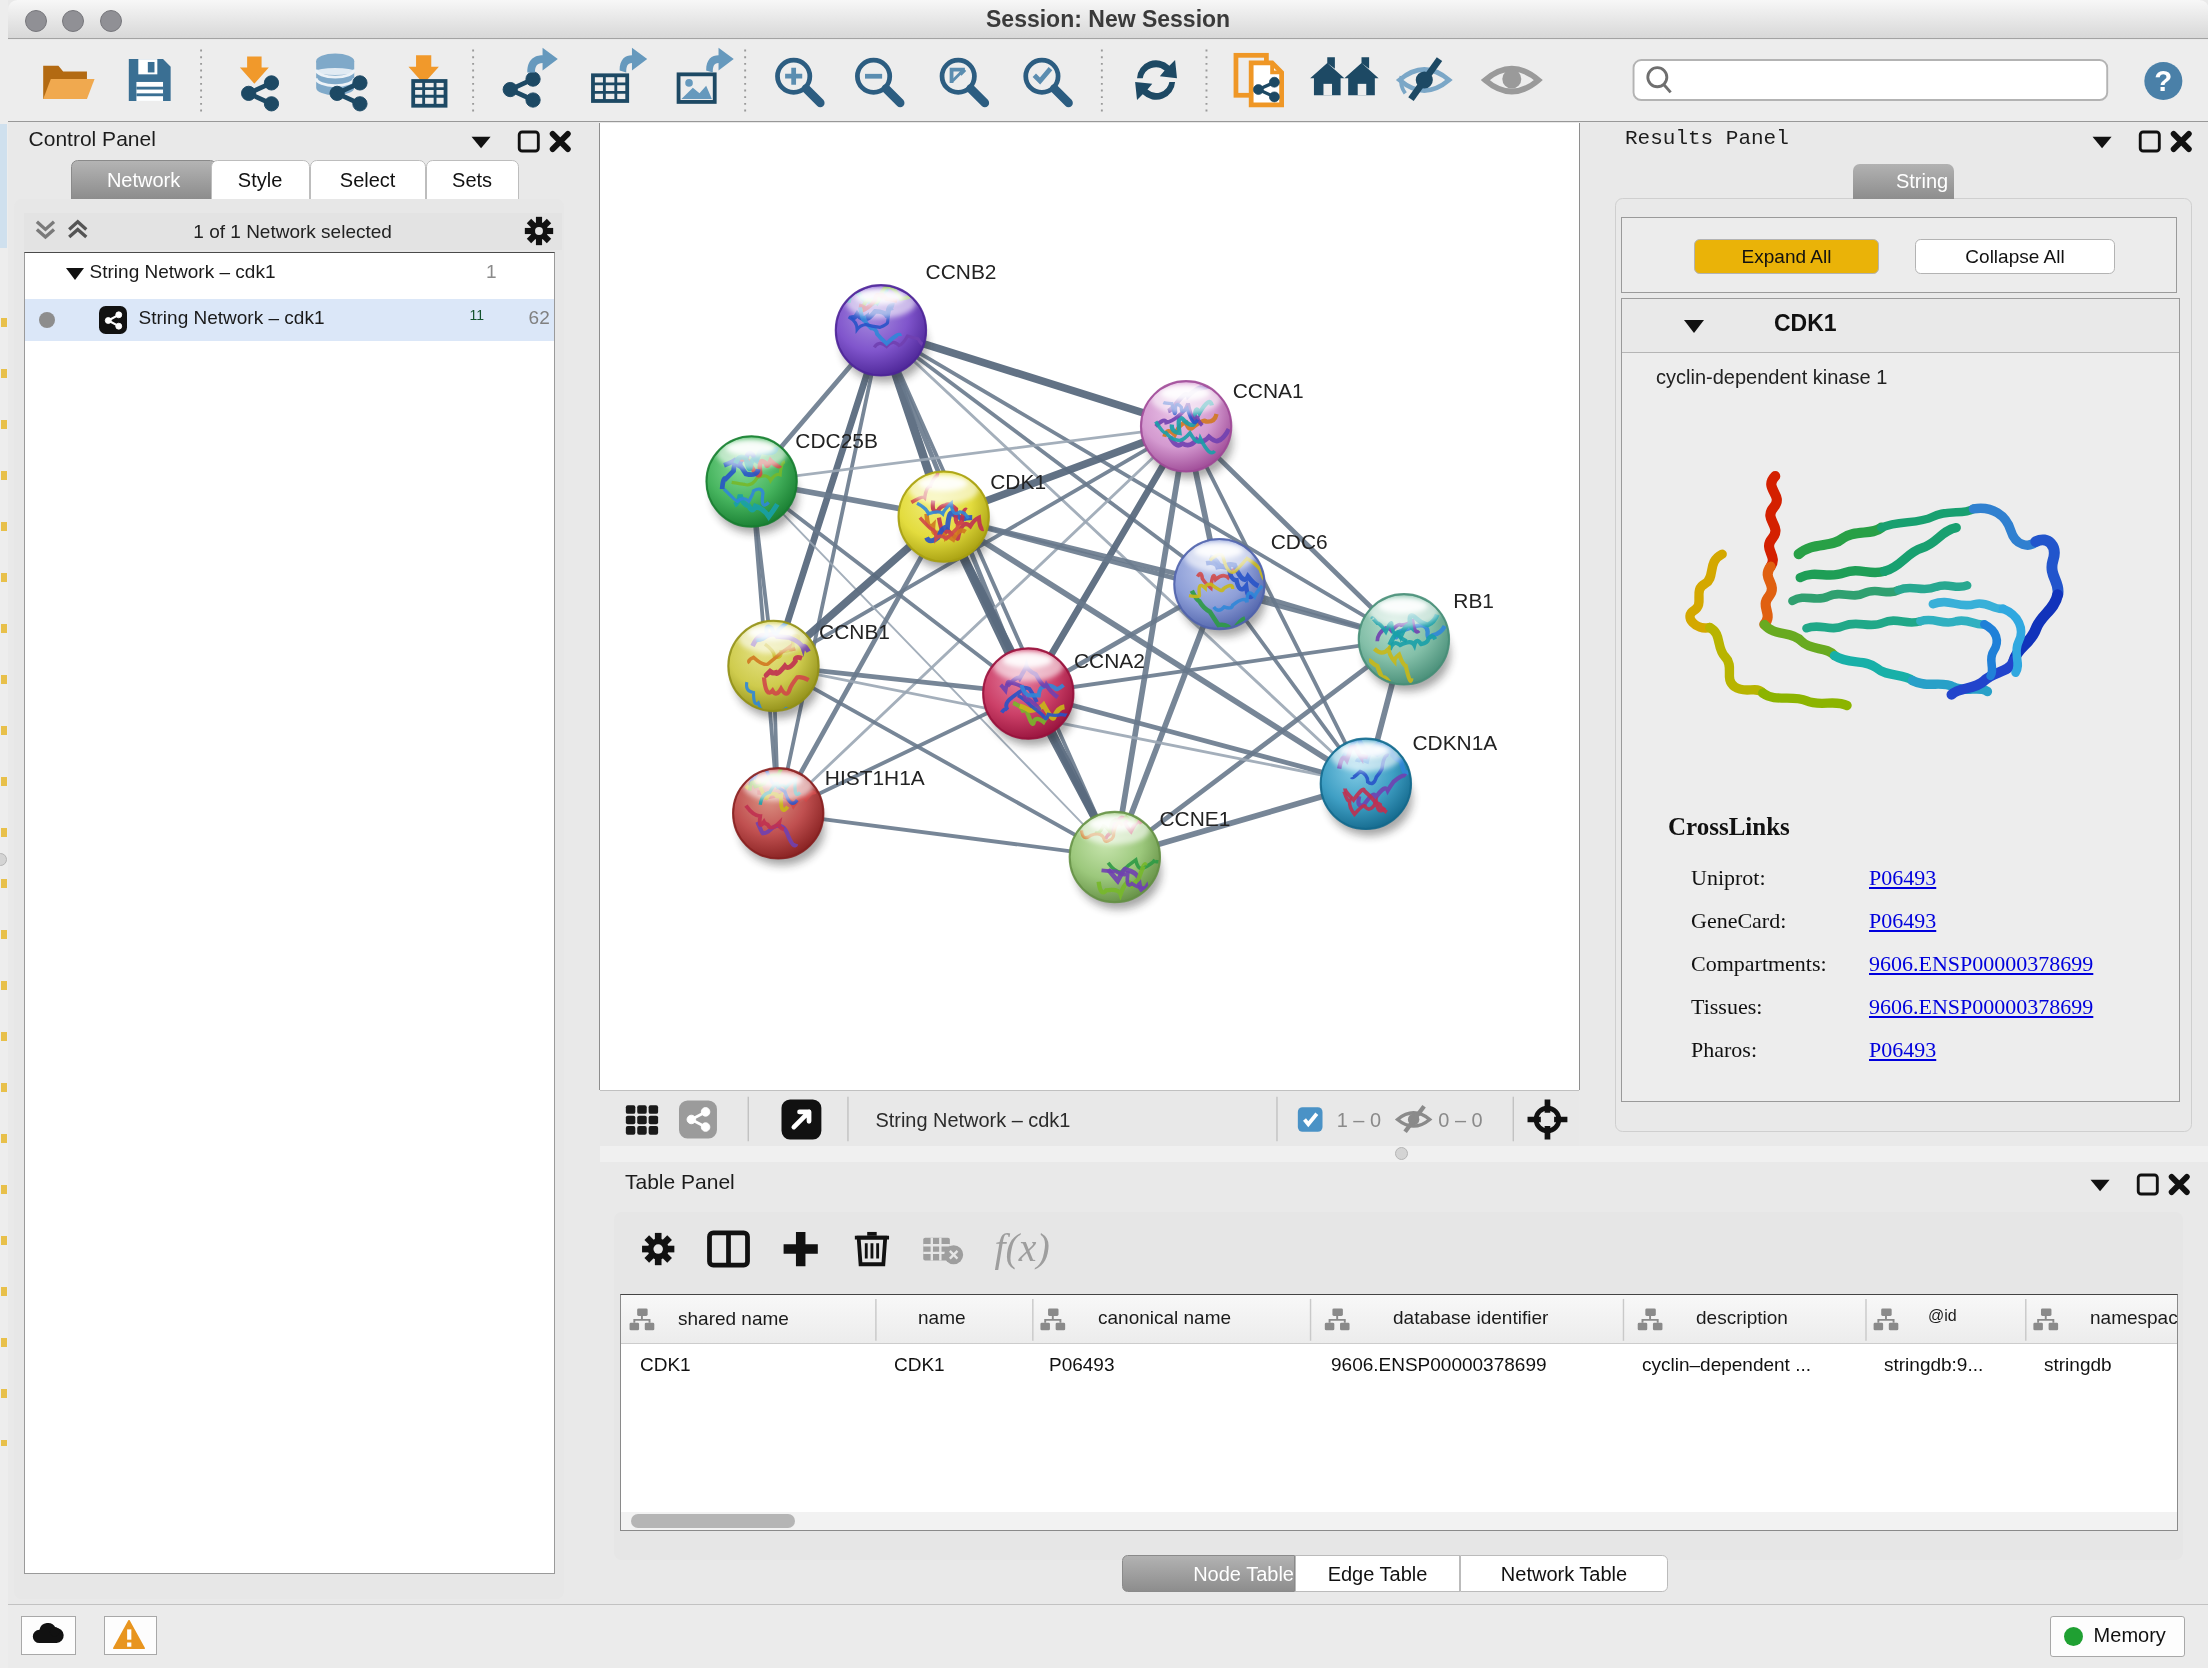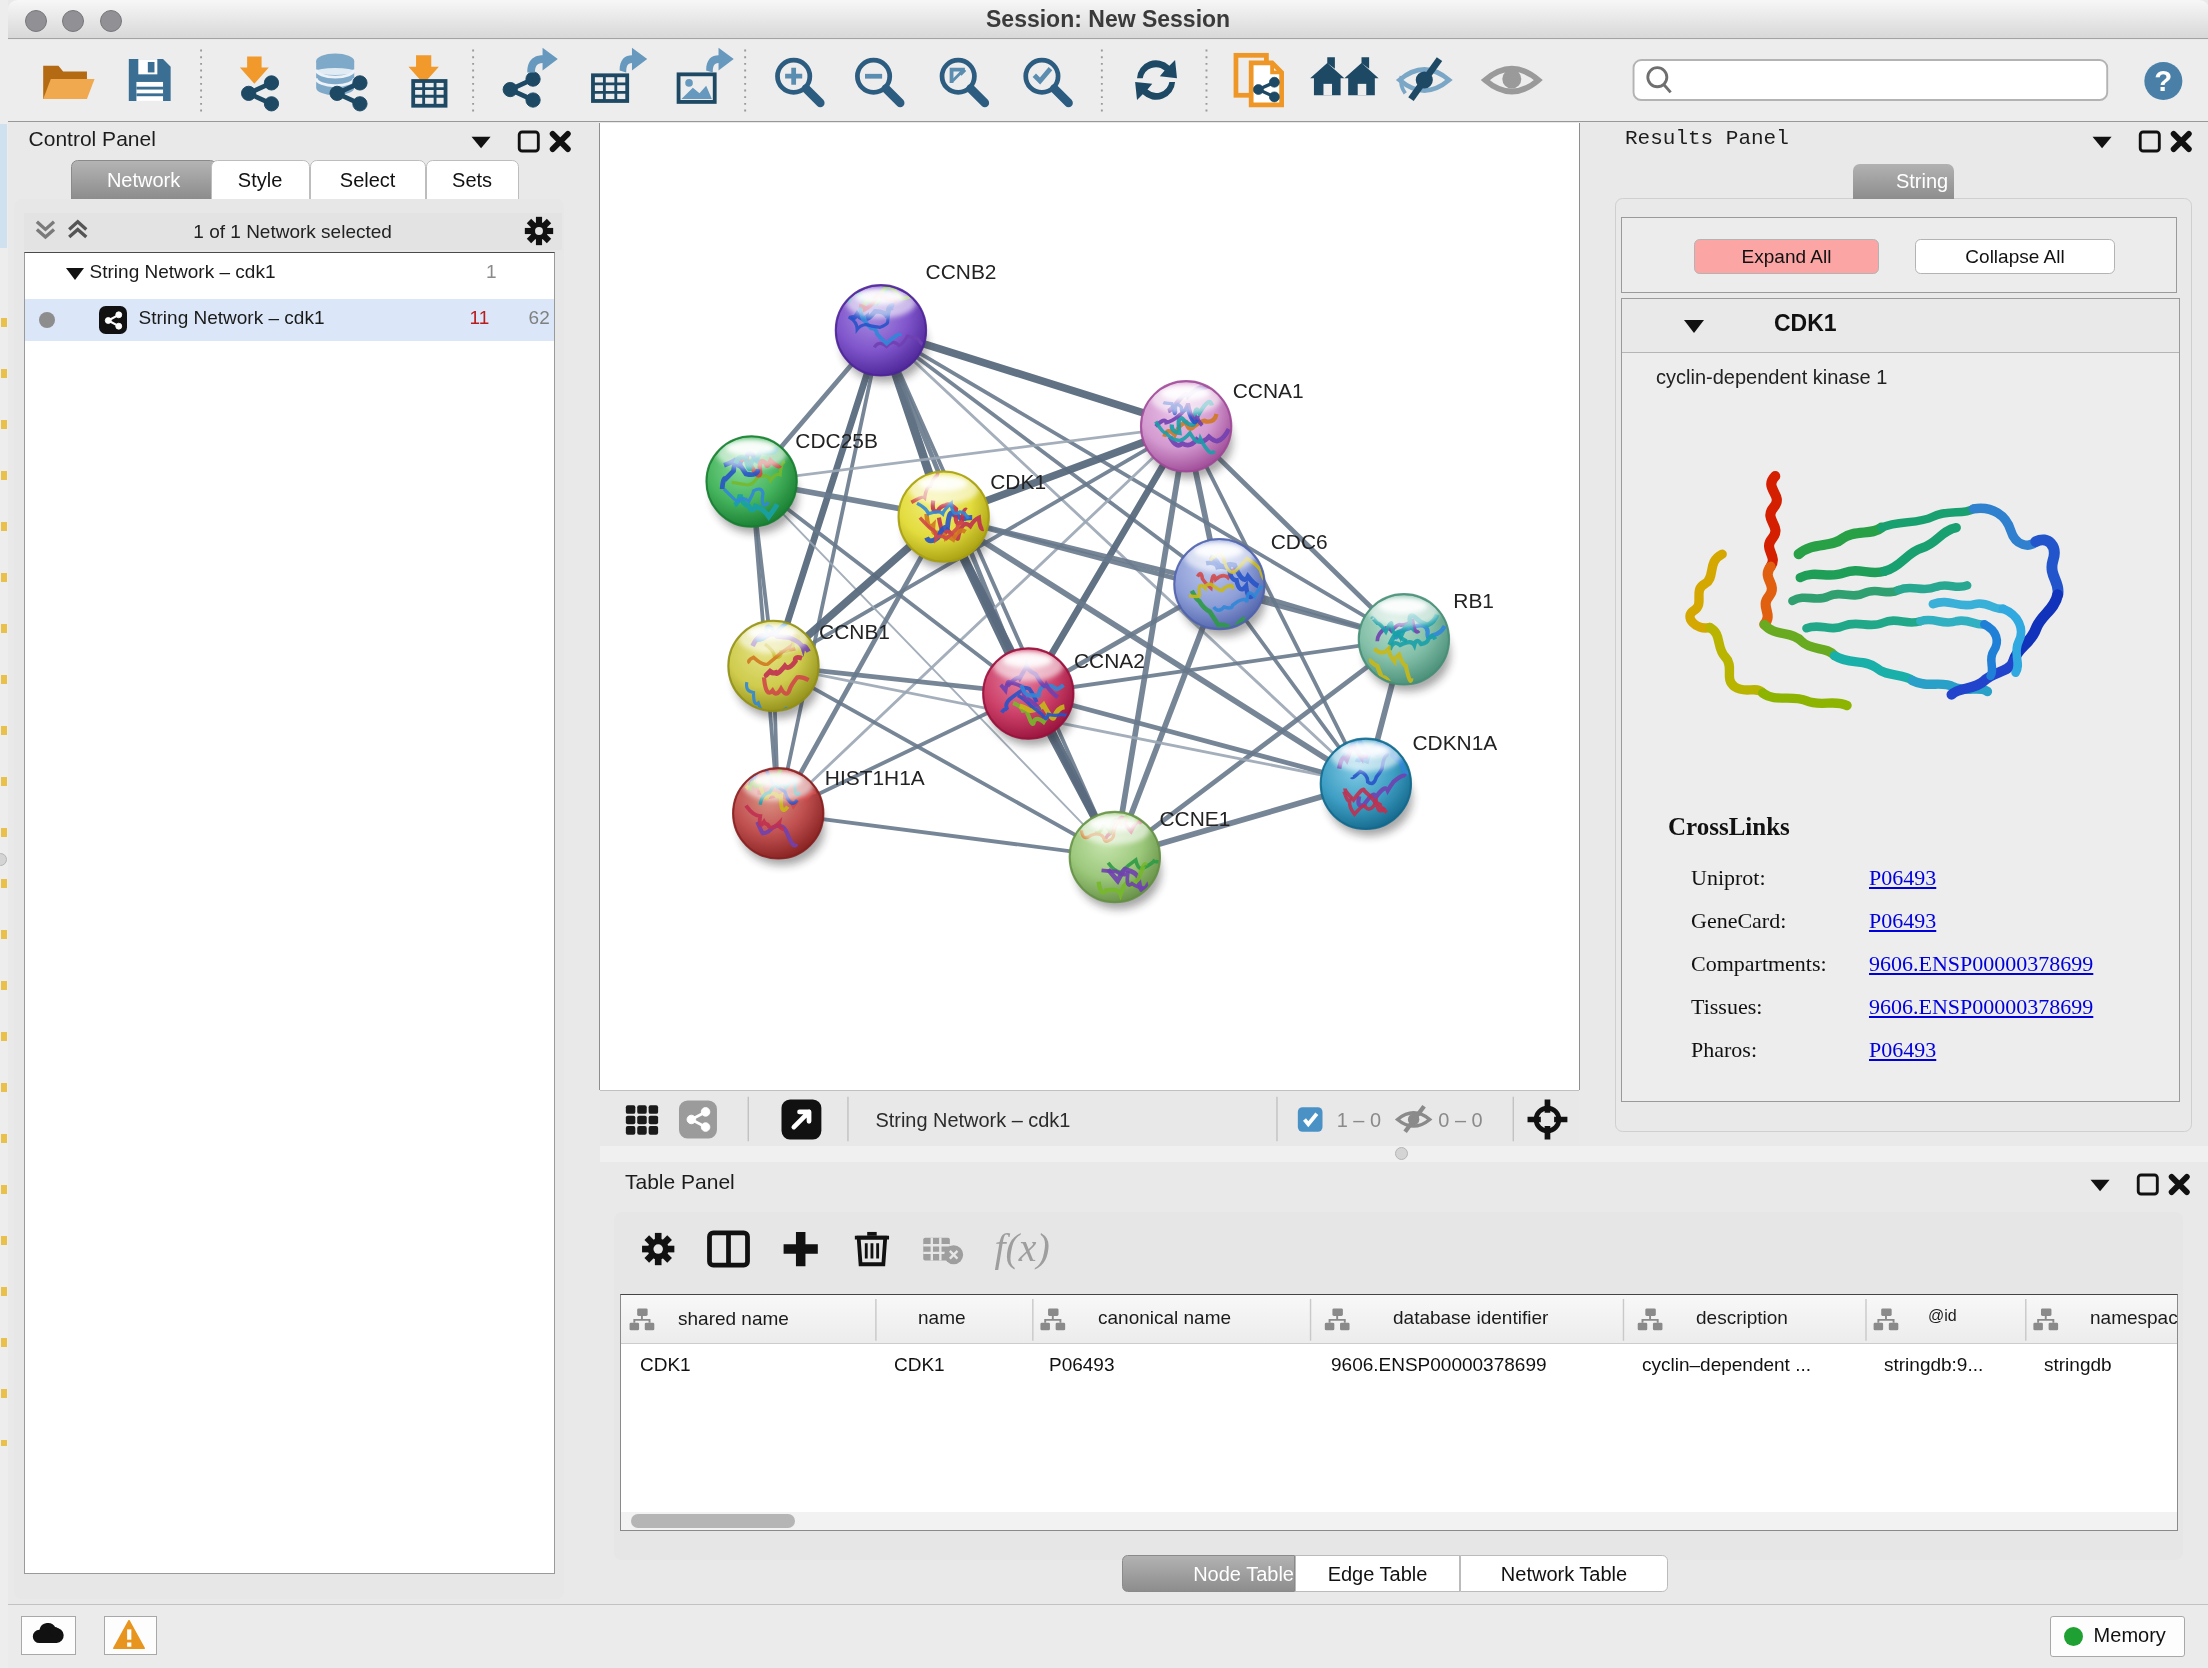--- a/index.html
+++ b/index.html
@@ -259,21 +259,21 @@
         <span style="position:absolute;left:74px;top:6.7px;width:28.5px;height:28.5px;border-radius:6.7px;background:#111;"></span>
         <svg style="position:absolute;left:78px;top:10.5px;" width="21" height="21" viewBox="0 0 24 24">
           <g fill="#fff" stroke="#fff">
               <circle cx="6" cy="12" r="3.4"></circle>
               <circle cx="18" cy="5.5" r="3.4"></circle>
               <circle cx="18" cy="18.5" r="3.4"></circle>
               <path d="M6 12 L18 5.5 M6 12 L18 18.5" stroke-width="2.4"></path>
             </g>
         </svg>
         <span style="position:absolute;left:114px;top:7.6px;font-size:19px;color:#1a1a1a;">String Network – cdk1</span>
-        <span style="position:absolute;left:445px;top:7.6px;font-size:19px;color:#b91c1c;">11</span>
+        <span style="position:absolute;left:445px;top:7.6px;font-size:14px;color:#14532d;">11</span>
         <span style="position:absolute;left:504px;top:7.6px;font-size:19px;color:#808080;">62</span>
       </div>
     </div>
   </div>
 
   <div class="abs" id="netview">
 <svg id="netsvg" width="981" height="967" viewBox="0 0 1031 1017">
 <defs>
 <radialGradient id="gA" cx="0.40" cy="0.33" r="0.80">
             <stop offset="0" stop-color="#a98fe0"></stop>
@@ -687,21 +687,21 @@
     <div class="ptitle abs" style="left:45px;top:3.8px;font-family:Liberation Mono, monospace;">Results Panel</div>
     <svg class="abs" style="left:503px;top:5.7px;" width="124" height="25" viewBox="0 0 130 26">
       <path d="M10 8 L30 8 L20 20 Z" fill="#111"></path>
       <rect x="60" y="3" width="20" height="20" rx="3" fill="none" stroke="#111" stroke-width="3"></rect>
       <path d="M95 5 L111 21 M111 5 L95 21" stroke="#111" stroke-width="6" stroke-linecap="round"></path>
     </svg>
     <div class="abs" style="left:35px;top:75px;width:577px;height:934px;background:#e9e9e9;border:1px solid #cfcfcf;border-radius:7.6px;"></div>
     <div class="abs" style="left:273px;top:41px;width:101px;height:35px;background:linear-gradient(#b2b2b2,#8d8d8d);border-radius:6.7px 6.7px 0 0;color:#fff;font-size:20px;text-align:center;line-height:35px;padding-left:37px;">String</div>
 
     <div class="abs" style="left:41px;top:94px;width:556px;height:76px;background:#ececec;border:1px solid #9a9a9a;">
-      <div class="abs" style="left:72px;top:21px;width:185px;height:35px;background:#fca5a5;border:1px solid #b3b3b3;border-radius:5.7px;font-size:19px;color:#111;text-align:center;line-height:33px;">Expand All</div>
+      <div class="abs" style="left:72px;top:21px;width:185px;height:35px;background:#eab308;border:1px solid #b3b3b3;border-radius:5.7px;font-size:19px;color:#111;text-align:center;line-height:33px;">Expand All</div>
       <div class="abs" style="left:293px;top:21px;width:200px;height:35px;background:#fff;border:1px solid #b3b3b3;border-radius:5.7px;font-size:19px;color:#111;text-align:center;line-height:33px;">Collapse All</div>
     </div>
 
     <div class="abs" style="left:41px;top:175px;width:559px;height:804px;background:#ededed;border:1px solid #9a9a9a;">
       <div class="abs" style="left:0;top:0;width:557px;height:54px;background:#e9e9e9;border-bottom:1px solid #b5b5b5;">
         <span style="position:absolute;left:62px;top:21px;width:0;height:0;border-left:10.5px solid transparent;border-right:10.5px solid transparent;border-top:13.3px solid #111;"></span>
         <span style="position:absolute;left:152px;top:11.4px;font-size:23px;font-weight:bold;color:#111;">CDK1</span>
       </div>
       <div class="abs" style="left:34px;top:67px;font-size:20px;color:#222;">cyclin-dependent kinase 1</div>
 

